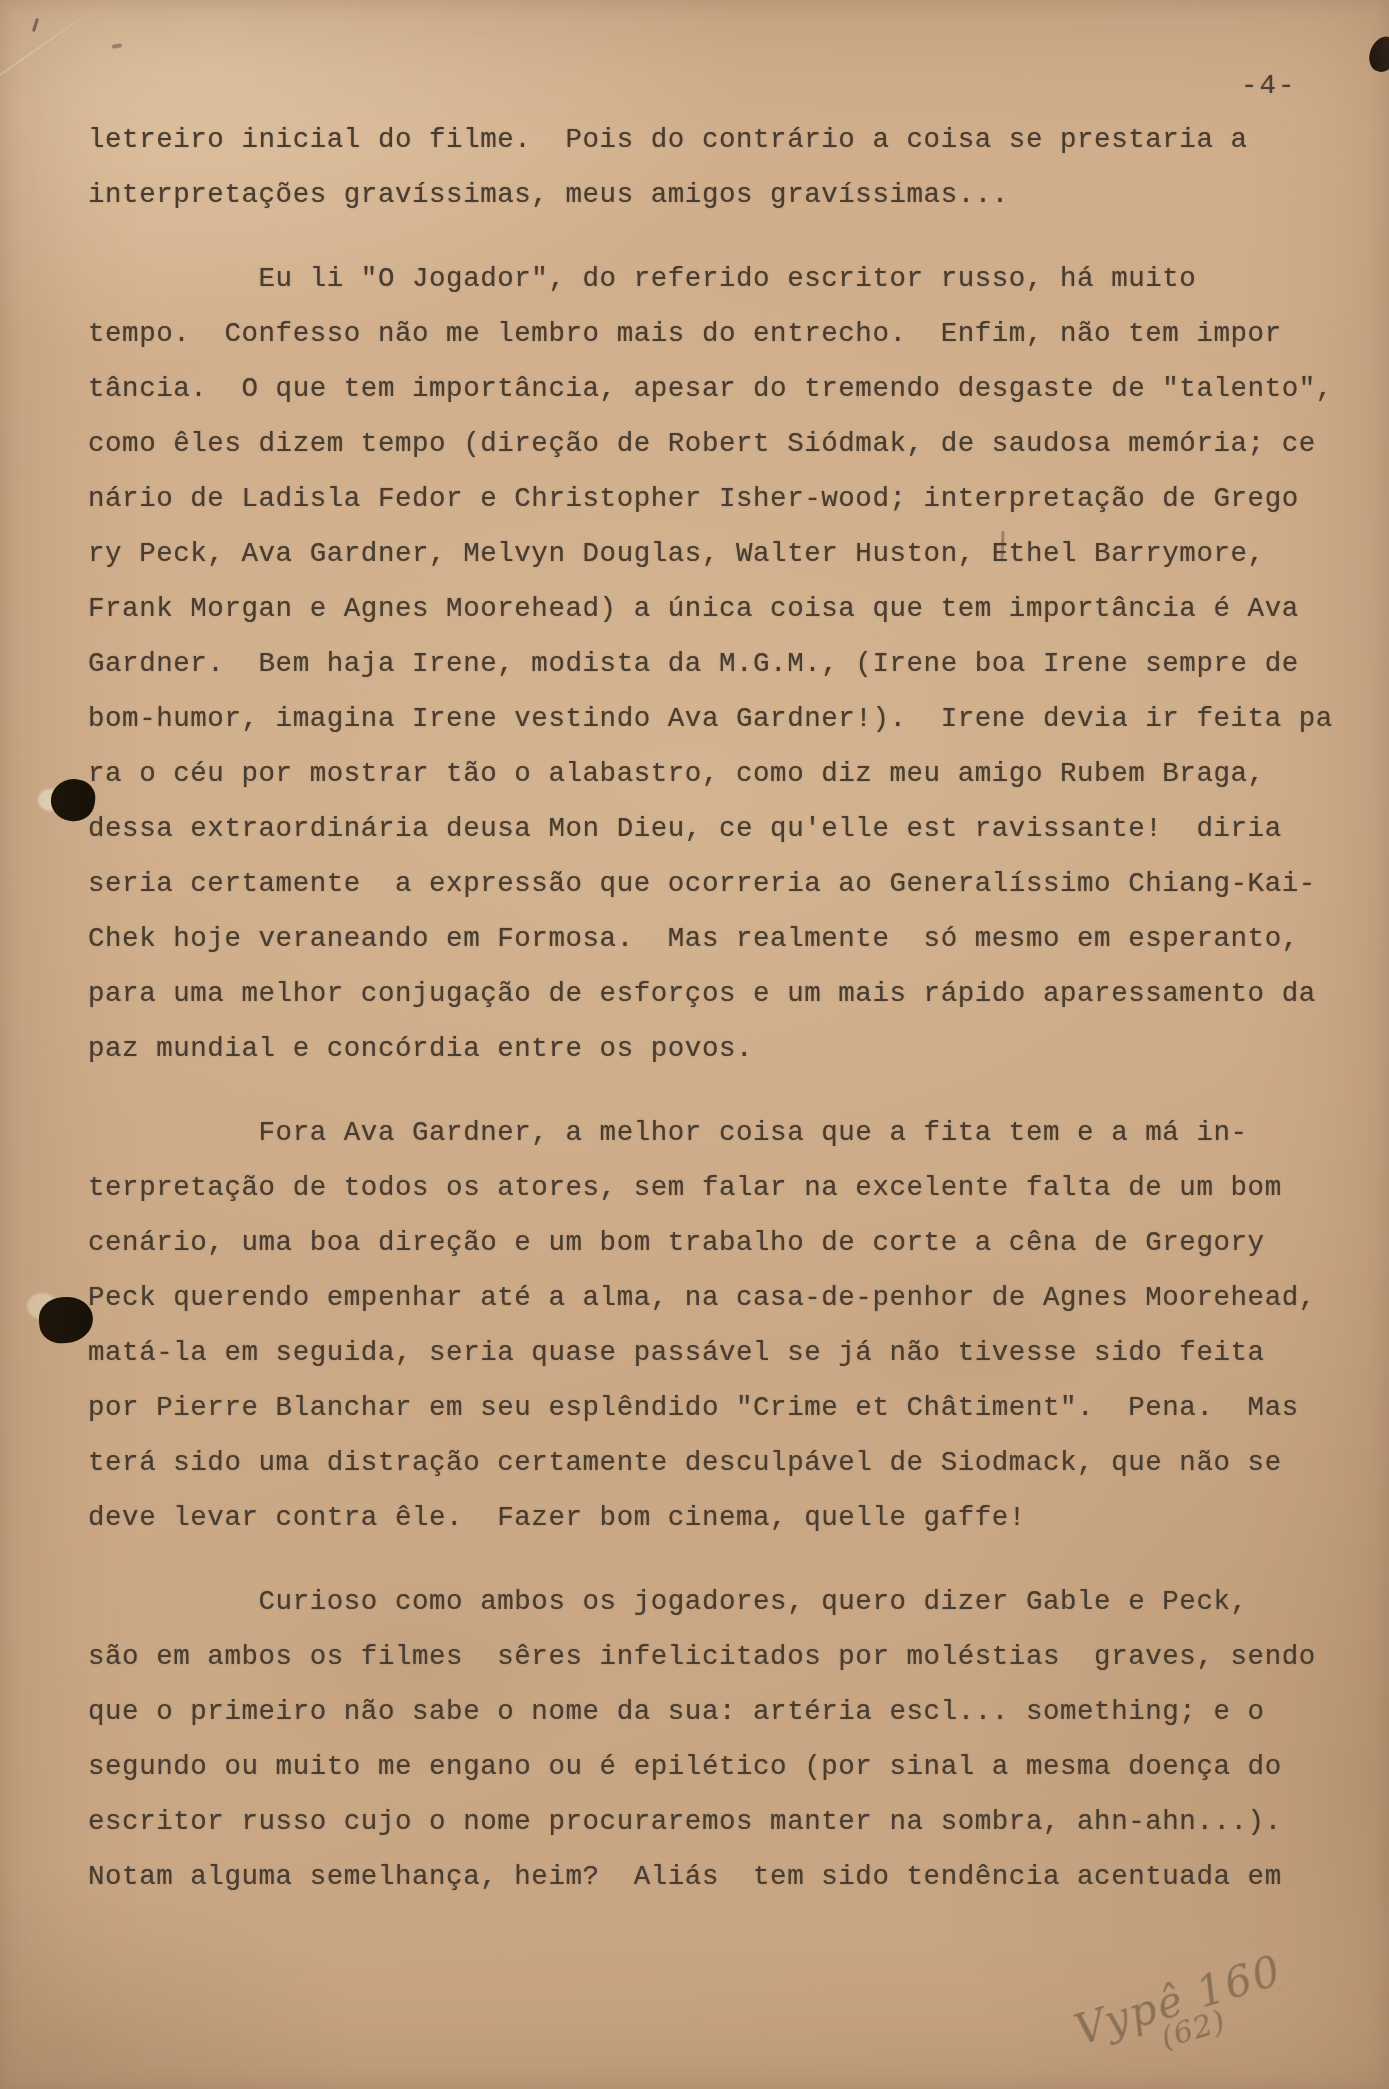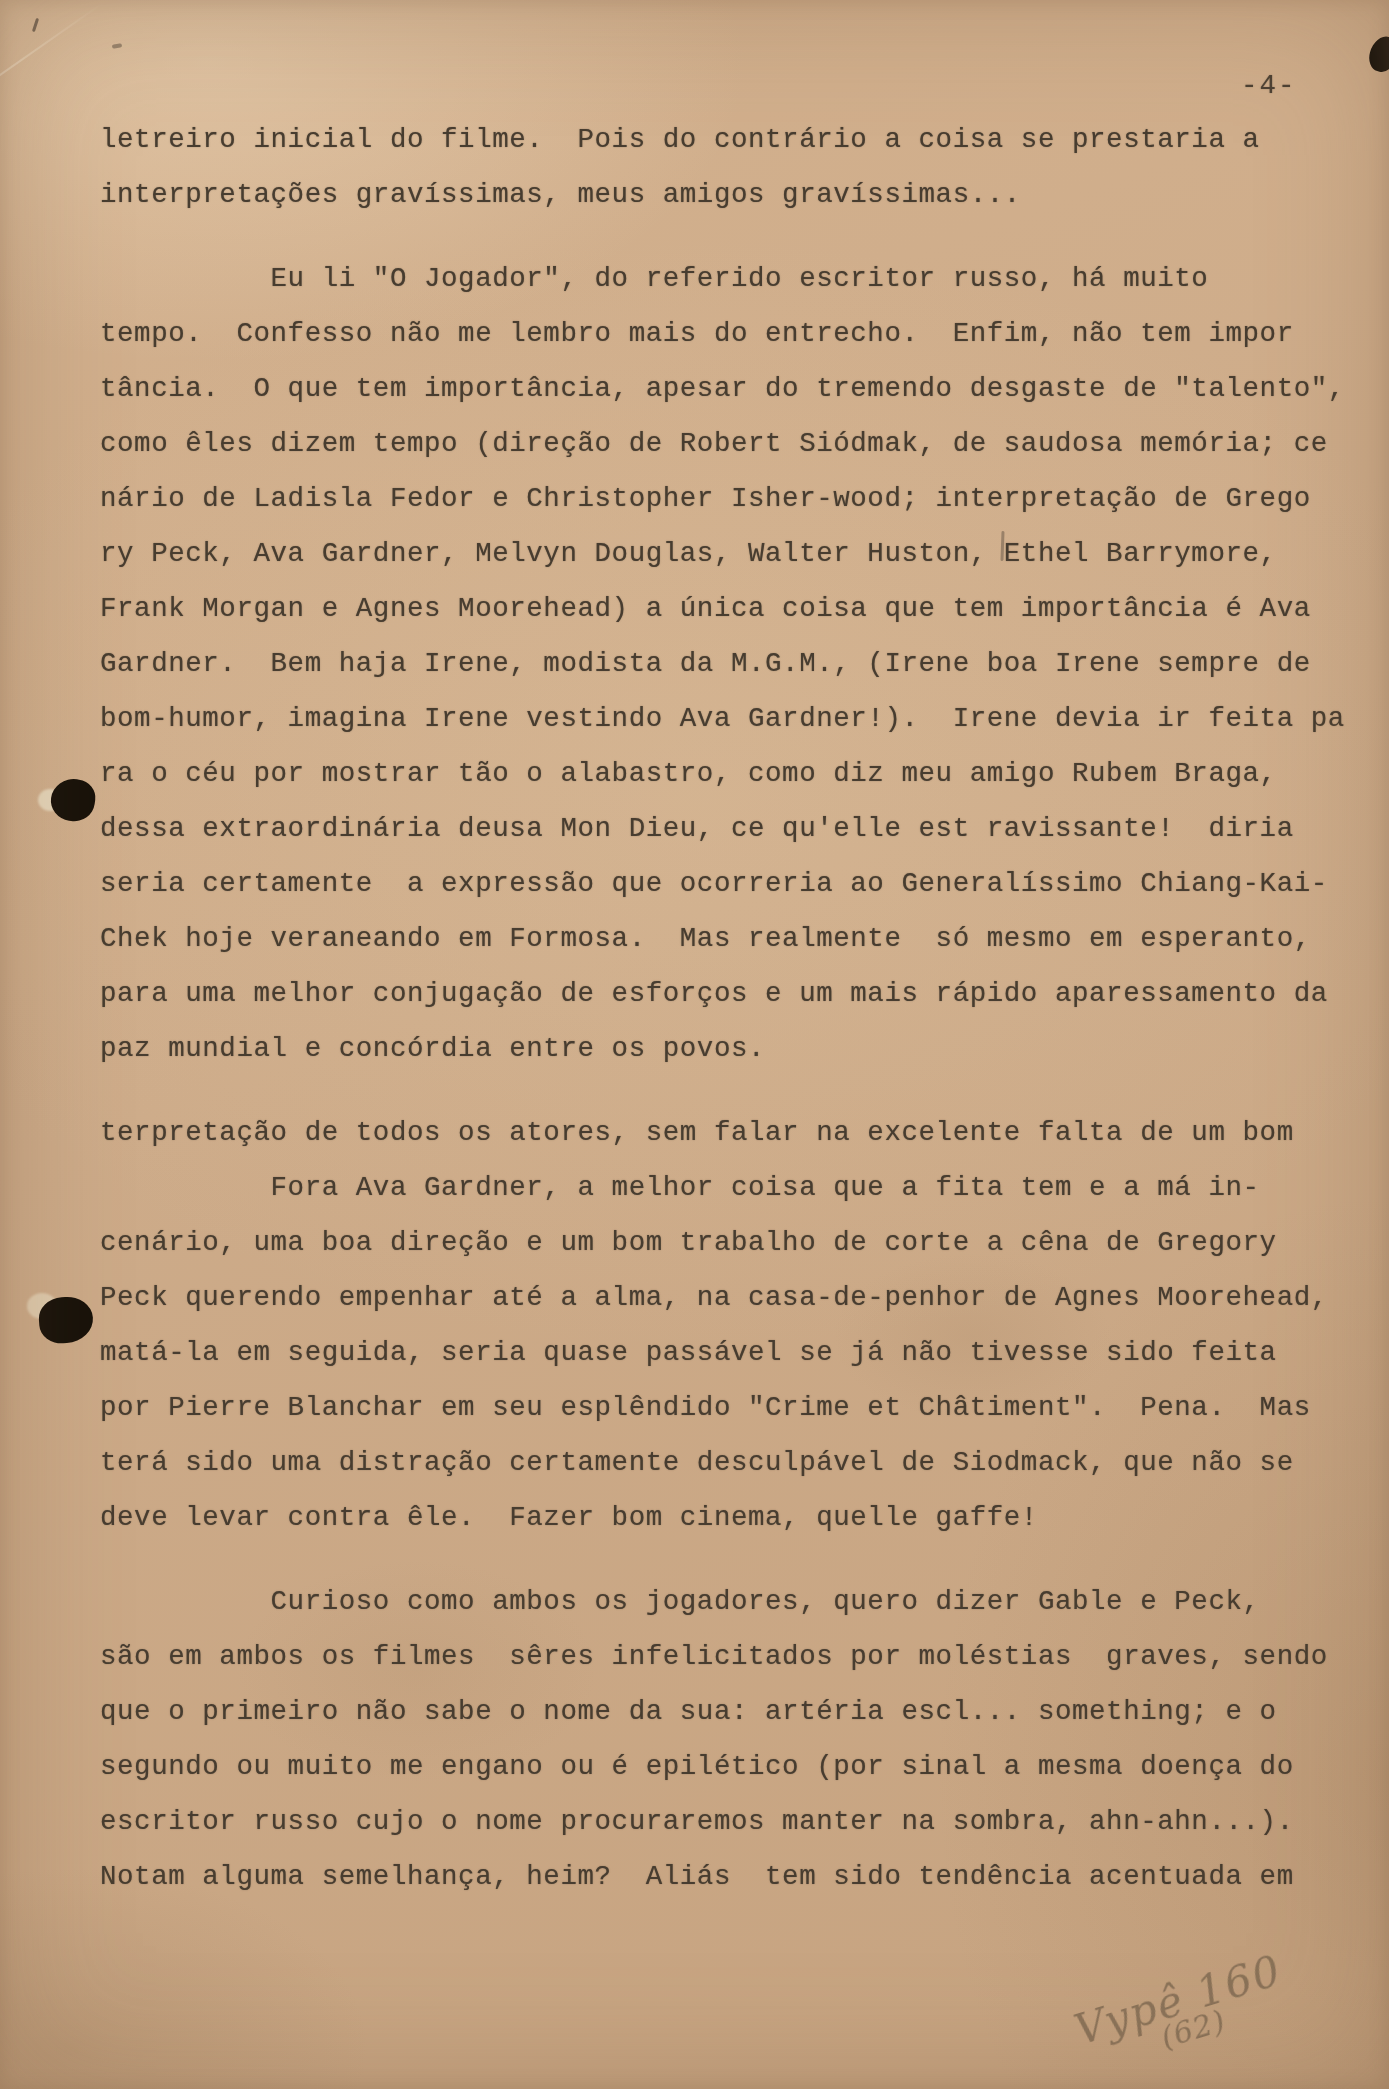--- a/index.html
+++ b/index.html
@@ -13,21 +13,21 @@
       radial-gradient(ellipse 700px 900px at 100% 85%, rgba(150,115,80,0.22), rgba(150,115,80,0) 65%),
       radial-gradient(ellipse 500px 300px at 5% 98%, rgba(150,118,85,0.26), rgba(150,118,85,0) 60%),
       linear-gradient(160deg,#d3b18e 0%,#cdab89 45%,#c6a380 100%);
     font-family:"Liberation Mono","DejaVu Sans Mono",monospace;
   }
   .page::after{
     content:'';position:absolute;inset:0;pointer-events:none;
     box-shadow:inset 0 0 130px rgba(118,88,58,0.32), inset 0 0 20px rgba(118,88,58,0.22);
   }
   .text{
-    position:absolute;left:100px;top:112px;width:1280px;
+    position:absolute;left:88px;top:112px;width:1280px;
     font-size:27.5px;line-height:55px;letter-spacing:0.55px;
     color:rgba(66,56,45,0.92);
     text-shadow:0 0 1.2px rgba(96,82,66,0.75);
     filter:blur(0.3px);
   }
   .line{white-space:pre;height:55px;}
   .para + .para{margin-top:29px;}
   .u{text-decoration-thickness:2px;text-underline-offset:5px;}
   .page-number{
     position:absolute;left:1241px;top:70px;font-size:27.5px;letter-spacing:2px;
@@ -89,22 +89,22 @@
         <div class="line"><span>Gardner.  Bem haja Irene, modista da M.G.M., (Irene boa Irene sempre de</span></div>
         <div class="line"><span>bom-humor, imagina Irene vestindo Ava Gardner!).  Irene devia ir feita </span><span class="u">pa</span></div>
         <div class="line"><span>ra o céu por mostrar tão o alabastro, como diz meu amigo Rubem Braga,</span></div>
         <div class="line"><span>dessa extraordinária deusa Mon Dieu, ce qu'elle est ravissante!  diria</span></div>
         <div class="line"><span>seria certamente  a expressão que ocorreria ao Generalíssimo Chiang-Kai-</span></div>
         <div class="line"><span>Chek hoje veraneando em Formosa.  Mas realmente  só mesmo em esperanto,</span></div>
         <div class="line"><span>para uma melhor conjugação de esforços e um mais rápido aparessamento da</span></div>
         <div class="line"><span>paz mundial e concórdia entre os povos.</span></div>
       </div>
       <div class="para">
+        <div class="line"><span>          Fora Ava Gardner, a melhor coisa que a fita tem e a má in-</span></div>
         <div class="line"><span>terpretação de todos os atores, sem falar na excelente falta de um bom</span></div>
-        <div class="line"><span>          Fora Ava Gardner, a melhor coisa que a fita tem e a má in-</span></div>
         <div class="line"><span>cenário, uma boa direção e um bom trabalho de corte a cêna de Gregory</span></div>
         <div class="line"><span>Peck querendo empenhar até a alma, na casa-de-penhor de Agnes Moorehead,</span></div>
         <div class="line"><span>matá-la em seguida, seria quase passável se já não tivesse sido feita</span></div>
         <div class="line"><span>por Pierre Blanchar em seu esplêndido "Crime et Châtiment".  Pena.  Mas</span></div>
         <div class="line"><span>terá sido uma distração certamente desculpável de Siodmack, que não se</span></div>
         <div class="line"><span>deve levar contra êle.  Fazer bom cinema, quelle gaffe!</span></div>
       </div>
       <div class="para">
         <div class="line"><span>          Curioso como ambos os jogadores, quero dizer Gable e Peck,</span></div>
         <div class="line"><span>são em ambos os filmes  sêres infelicitados por moléstias  graves, sendo</span></div>

